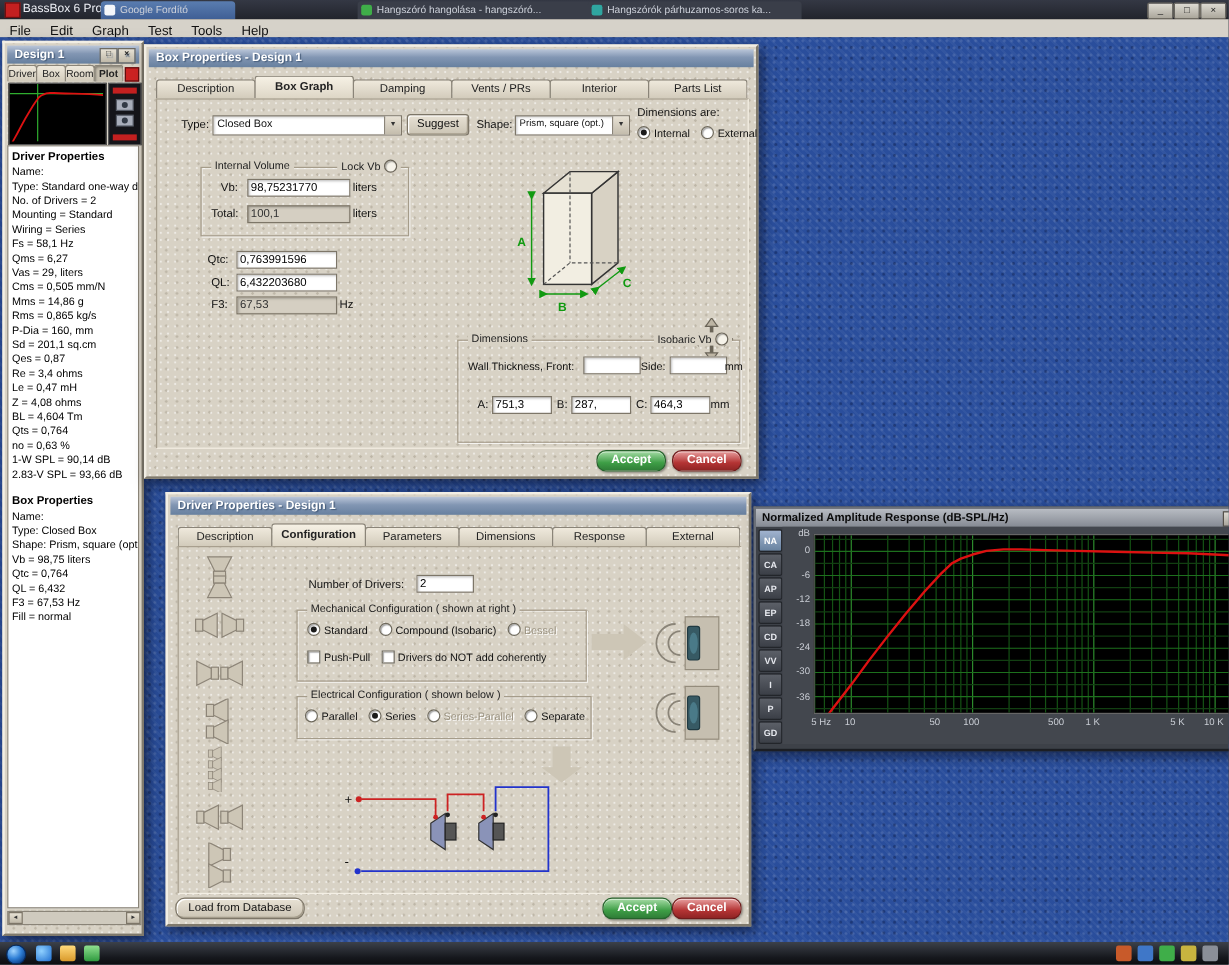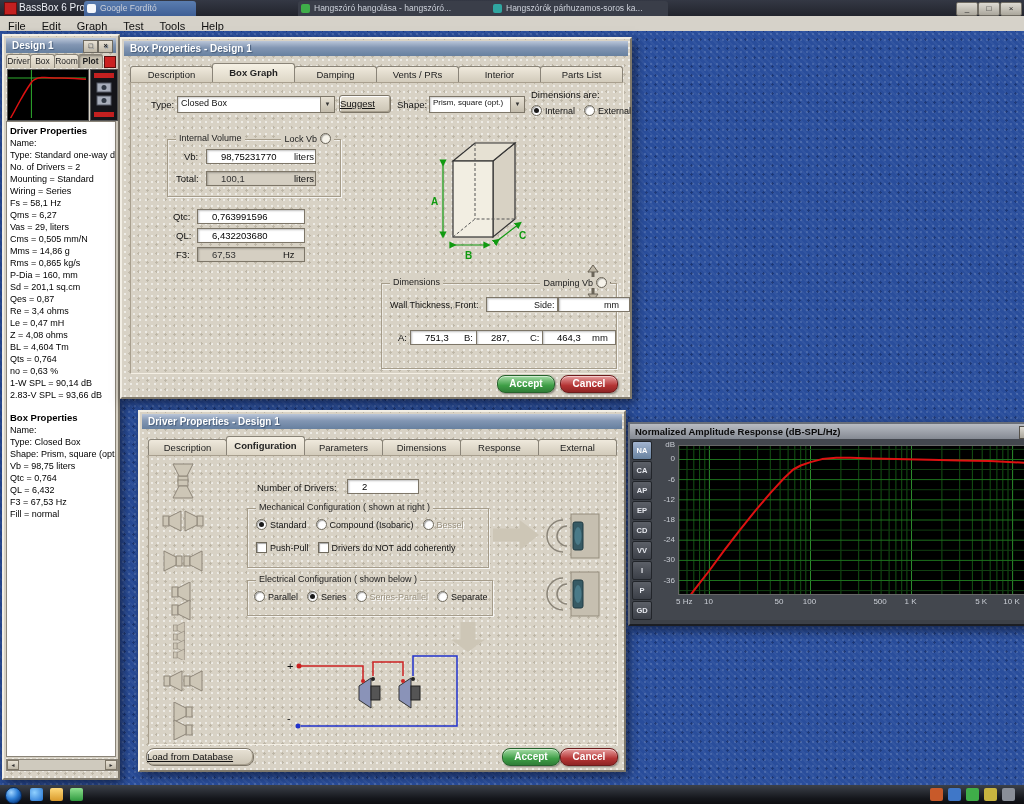--- a/index.html
+++ b/index.html
@@ -48,28 +48,28 @@
   .smalltabs .tab.active{height:13px;line-height:13px;background:#c7c0b0;box-shadow:inset 1px 1px 2px rgba(0,0,0,.35);}
 
   .group{position:absolute;border:1px solid #a59c8a;box-shadow:1px 1px 0 rgba(255,255,255,.75), inset 1px 1px 0 rgba(255,255,255,.5);}
   .legend{position:absolute;top:-7px;left:8px;padding:0 3px;font-size:9px;color:#222;background:#d8d2c5;}
   .legend-right{position:absolute;top:-7px;right:6px;padding:0 3px;font-size:9px;color:#222;background:#d8d2c5;display:flex;align-items:center;gap:3px;}
   .smallcirc{display:inline-block;width:9px;height:9px;border-radius:50%;background:#f6f3ea;border:1px solid #6a6458;
              box-shadow:inset 1px 1px 1px rgba(0,0,0,.3);}
   .lbl{position:absolute;font-size:9.5px;color:#111;white-space:nowrap;}
   .lbl9{position:absolute;font-size:9px;color:#111;white-space:nowrap;}
   input.field{position:absolute;height:13px;border:1px solid #7d7668;background:#fff;font-size:9.5px;
-        font-family:"Liberation Sans",sans-serif;padding:0 14px;box-shadow:inset 1px 1px 2px rgba(0,0,0,.25);}
+        font-family:"Liberation Sans",sans-serif;padding:0 2px;box-shadow:inset 1px 1px 2px rgba(0,0,0,.25);}
   input.field.gray{background:#d5cfc2;color:#333;}
   .dd{position:absolute;height:15px;border:1px solid #7d7668;background:#fff;box-shadow:inset 1px 1px 2px rgba(0,0,0,.2);}
   .dd .ddtext{position:absolute;left:3px;top:1px;font-size:9px;color:#111;white-space:nowrap;overflow:hidden;right:15px;}
   .dd .ddbtn{position:absolute;right:0;top:0;bottom:0;width:13px;background:linear-gradient(#e8e2d5,#c3bcac);
              border-left:1px solid #8a8478;font-size:6px;text-align:center;line-height:14px;color:#333;}
   .btn3d{position:absolute;background:linear-gradient(#e8e2d5,#cbc4b4);border:1px solid #7d7668;border-radius:3px;
-         box-shadow:inset 1px 1px 0 #fff, inset -1px -1px 0 #a59d8c;font-size:9.5px;color:#111;text-decoration:underline;}
+         box-shadow:inset 1px 1px 0 #fff, inset -1px -1px 0 #a59d8c;font-size:9.5px;color:#111;text-align:center;}
   .pill{position:absolute;height:16px;border-radius:8px;color:#fff;font-weight:bold;font-size:10px;text-align:center;
         line-height:16px;box-shadow:1px 1px 2px rgba(0,0,0,.4), inset 0 1px 0 rgba(255,255,255,.5);}
   .pill.green{background:linear-gradient(#a6dca6,#3e9e46 60%,#2f7d37);border:1px solid #26632c;}
   .pill.red{background:linear-gradient(#e8a0a0,#b43434 60%,#8f2424);border:1px solid #6e1c1c;}
 
   .optrow{position:absolute;display:flex;align-items:center;}
   .opt{display:inline-flex;align-items:center;margin-right:9px;}
   .optlbl{font-size:9px;color:#111;margin-left:3px;white-space:nowrap;}
   .opt.disabled .optlbl{color:#99917f;text-shadow:1px 1px 0 #fff;}
   .radio{display:inline-block;width:9px;height:9px;border-radius:50%;background:#fff;border:1px solid #6f6a5d;
@@ -316,21 +316,21 @@
         <line x1="6" y1="18" x2="30" y2="18" stroke="#6a6458" stroke-width="3"></line>
         <polygon points="18,0 13,7 23,7" fill="#bdb5a4" stroke="#6a6458"></polygon>
         <polygon points="18,36 13,29 23,29" fill="#bdb5a4" stroke="#6a6458"></polygon>
         <polygon points="0,18 7,13 7,23" fill="#bdb5a4" stroke="#6a6458"></polygon>
         <polygon points="36,18 29,13 29,23" fill="#bdb5a4" stroke="#6a6458"></polygon>
       </svg>
 
       <div class="group" style="left:250px;top:200px;width:234px;height:84px;">
         <span class="legend">Dimensions</span>
         <span class="legend-right">
-          <span>Damping Vb</span>
+          <span>Isobaric Vb</span>
           <span class="smallcirc"></span>
         </span>
         <span class="lbl9" style="left:8px;top:16px;">Wall Thickness, Front:</span>
         <input class="field" style="left: 104px; top: 13px; width: 42px;" value="">
         <span class="lbl9" style="left:152px;top:16px;">Side:</span>
         <input class="field" style="left: 176px; top: 13px; width: 42px;" value="">
         <span class="lbl9" style="left:222px;top:16px;">mm</span>
         <span class="lbl" style="left:16px;top:48px;">A:</span>
         <input class="field" style="left: 28px; top: 46px; width: 44px;" value="751,3">
         <span class="lbl" style="left:82px;top:48px;">B:</span>

